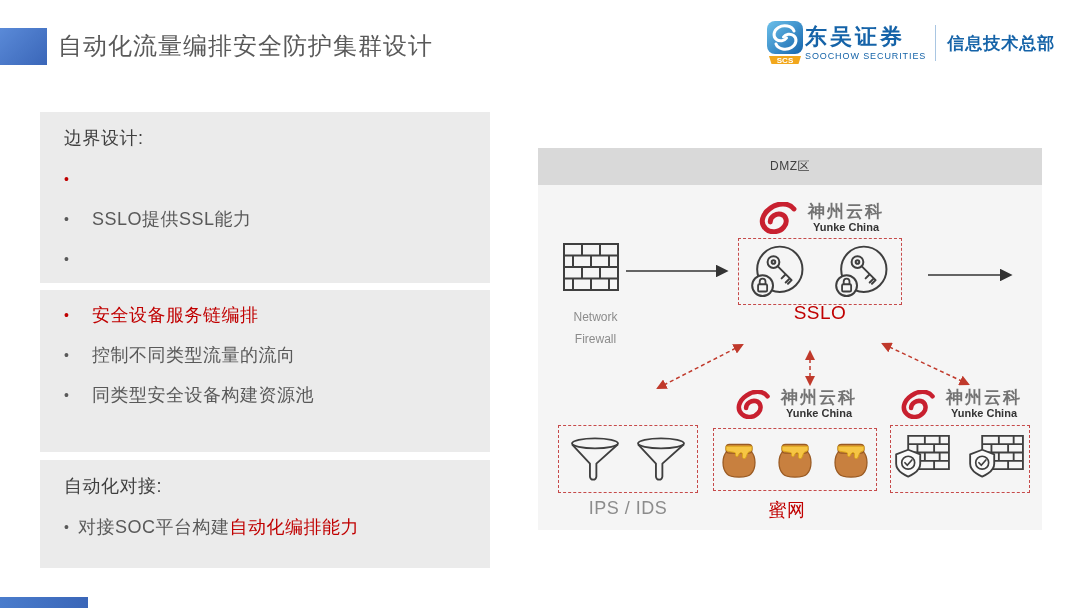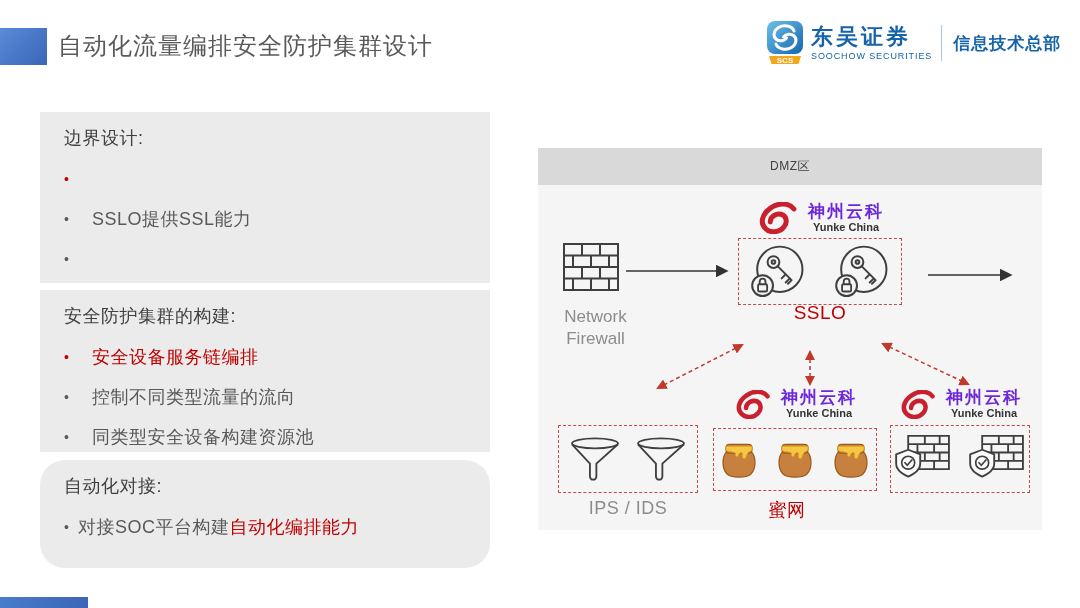--- a/index.html
+++ b/index.html
@@ -10,64 +10,64 @@
   }
   
   .accent-square { position:absolute; left:0; top:28px; width:47px; height:37px;
     background:linear-gradient(135deg,#5a8ad8,#3a66b8); }
   .accent-footer { position:absolute; left:0; top:597px; width:88px; height:11px;
     background:linear-gradient(90deg,#4a7ccc,#3a66b8); }
   .title { position:absolute; left:58px; top:30px; font-size:24px; font-weight:500;
     color:#595959; letter-spacing:1px; }
   .brand { position:absolute; left:766px; top:20px; display:flex; align-items:center; }
   .brand-icon { width:38px; height:46px; }
-  .brand-names { margin-left:7px; }
+  .brand-names { margin-left:1px; }
   .brand-cn { font-size:22px; font-weight:bold; color:#1563a8; letter-spacing:3px; line-height:24px; }
   .brand-en { font-size:9px; color:#1563a8; letter-spacing:0.9px; margin-top:2px; }
   .brand-divider { width:1px; height:36px; background:#a9c6e2; margin:0 11px 0 9px; }
   .brand-dept { font-size:17px; font-weight:bold; color:#1563a8; letter-spacing:1px; }
   
   .panel { position:absolute; left:40px; width:450px; background:#ebebeb; padding:13px 15px 0 24px; }
   .panel-1 { top:112px; height:171px; }
   .panel-2 { top:290px; height:162px; }
-  .panel-3 { top:460px; height:108px;border-radius:25px; }
+  .panel-3 { top:460px; height:108px; }
   .panel-heading { font-size:18px; color:#3f3f3f; line-height:26px; margin-bottom:16px; letter-spacing:0.5px; }
   .bullet { display:flex; align-items:flex-start; font-size:18px; line-height:24px;
     color:#595959; margin-bottom:16px; letter-spacing:0.5px; }
   .bullet .dot { width:28px; font-size:14px; line-height:24px; color:#595959; flex:none; }
   .bullet.em, .bullet.em .dot { color:#c00000; }
   .panel-3 .bullet .dot { width:14px; }
   .em-inline { color:#c00000; }
   
   .diagram { position:absolute; left:538px; top:148px; width:504px; height:382px; background:#f5f5f5; }
   .dmz-header { position:absolute; left:0; top:0; width:504px; height:37px; background:#d9d9d9;
     display:flex; align-items:center; justify-content:center; font-size:12px; color:#404040; letter-spacing:0.5px; }
   .arrows { position:absolute; left:0; top:0; width:504px; height:382px; pointer-events:none; }
   .fw-icon { position:absolute; left:24px; top:94px; }
   .fw-label { position:absolute; left:0; top:158px; width:115px; text-align:center;
-    font-size:17px; line-height:22px; color:#8c8c8c; }
+    font-size:12px; line-height:22px; color:#8c8c8c; }
   .node { position:absolute; border:1.6px dashed #c64a4a; display:flex; align-items:center;
     justify-content:center; }
   .sslo-box { left:200px; top:90px; width:164px; height:67px; gap:26px; }
   .ips-box { left:20px; top:277px; width:140px; height:68px; gap:14px; }
   .honey-box { left:175px; top:280px; width:164px; height:63px; gap:18px; }
   .awaf-box { left:352px; top:277px; width:140px; height:68px; gap:16px; }
   .node-label { position:absolute; text-align:center; font-size:18px; letter-spacing:0.5px; }
   .node-label.red { color:#c00000; }
   .node-label.gray { color:#8c8c8c; }
   .sslo-label { left:200px; top:154px; width:164px; font-size:19px; }
   .ips-label { left:10px; top:350px; width:160px; }
   .honey-label { left:167px; top:350px; width:164px;text-align:center; }
   .awaf-label { left:352px; top:350px; width:140px; }
   .vendor { position:absolute; display:flex; align-items:center; justify-content:center; }
   .vendor-sslo { left:195px; top:54px; width:174px; }
   .vendor-honey { left:172px; top:240px; width:170px; }
   .vendor-awaf { left:337px; top:240px; width:170px; }
   .vendor-text { margin-left:6px; text-align:center; }
-  .vendor-cn { font-size:17px; font-weight:bold; color:#6d28d9; letter-spacing:2px; line-height:19px; }
+  .vendor-cn { font-size:17px; font-weight:bold; color:#737373; letter-spacing:2px; line-height:19px; }
   .vendor-en { font-size:11px; font-weight:bold; color:#333; line-height:13px; }
 </style>
 </head>
 <body>
 
 <div class="slide">
 
   <div class="accent-square"></div>
   <h1 class="title">自动化流量编排安全防护集群设计</h1>
 
@@ -101,21 +101,20 @@
     <div class="bullet">
       <span class="dot">•</span>
       <span>SSLO提供SSL能力</span>
     </div>
     <div class="bullet">
       <span class="dot">•</span>
     </div>
   </div>
 
   <div class="panel panel-2">
-    <div class="panel-heading">安全防护集群的构建:</div>
     <div class="bullet em">
       <span class="dot">•</span>
       <span>安全设备服务链编排</span>
     </div>
     <div class="bullet">
       <span class="dot">•</span>
       <span>控制不同类型流量的流向</span>
     </div>
     <div class="bullet">
       <span class="dot">•</span>

